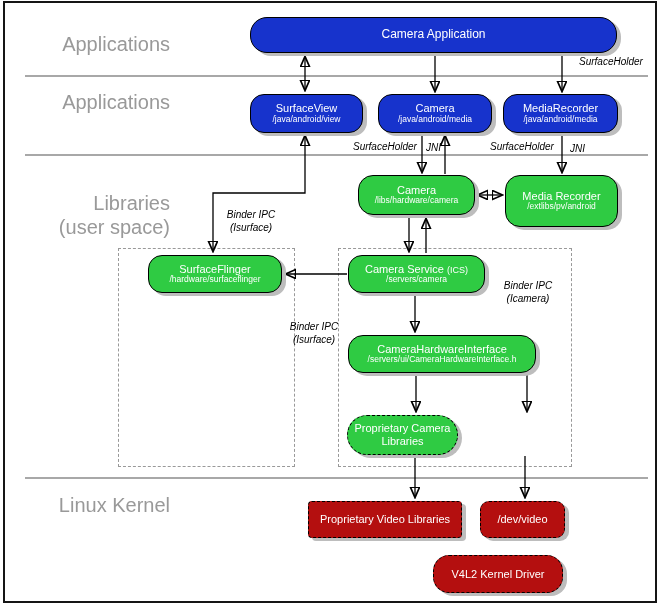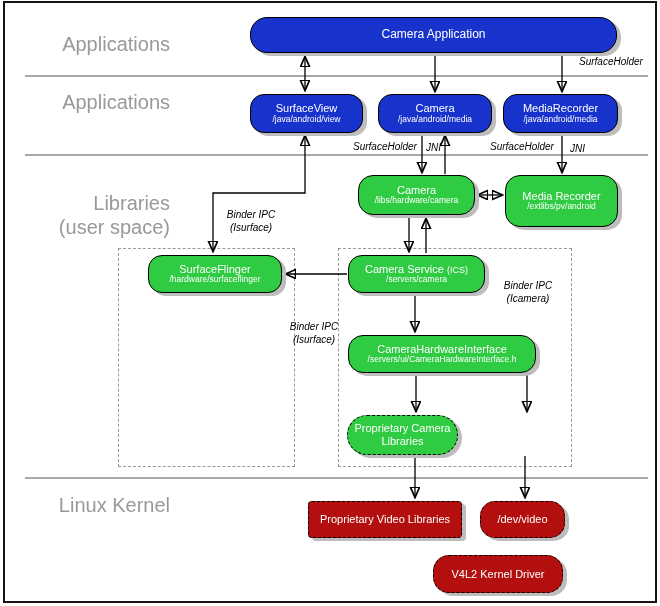--- a/index.html
+++ b/index.html
@@ -129,21 +129,21 @@
 
   <div class="node green dashed" style="left:347px;top:415px;width:111px;height:40px;border-radius:20px;">
     <span class="lbl">Proprietary Camera Libraries</span>
   </div>
 
 
   <div class="node red dashed" style="left:308px;top:501px;width:154px;height:37px;border-radius:4px;">
     <span class="lbl">Proprietary Video Libraries</span>
   </div>
 
-  <div class="node red dashed" style="left:480px;top:501px;width:85px;height:37px;border-radius:15px;">
+  <div class="node red dashed" style="left:480px;top:501px;width:85px;height:37px;border-radius:9px;">
     <span class="lbl">/dev/video</span>
   </div>
 
   <div class="node red dashed" style="left:433px;top:555px;width:130px;height:38px;border-radius:16px;">
     <span class="lbl">V4L2 Kernel Driver</span>
   </div>
 
   <div class="ann" style="left:579px;top:56px;">SurfaceHolder</div>
 
   <div class="ann" style="left:353px;top:141px;">SurfaceHolder</div>

